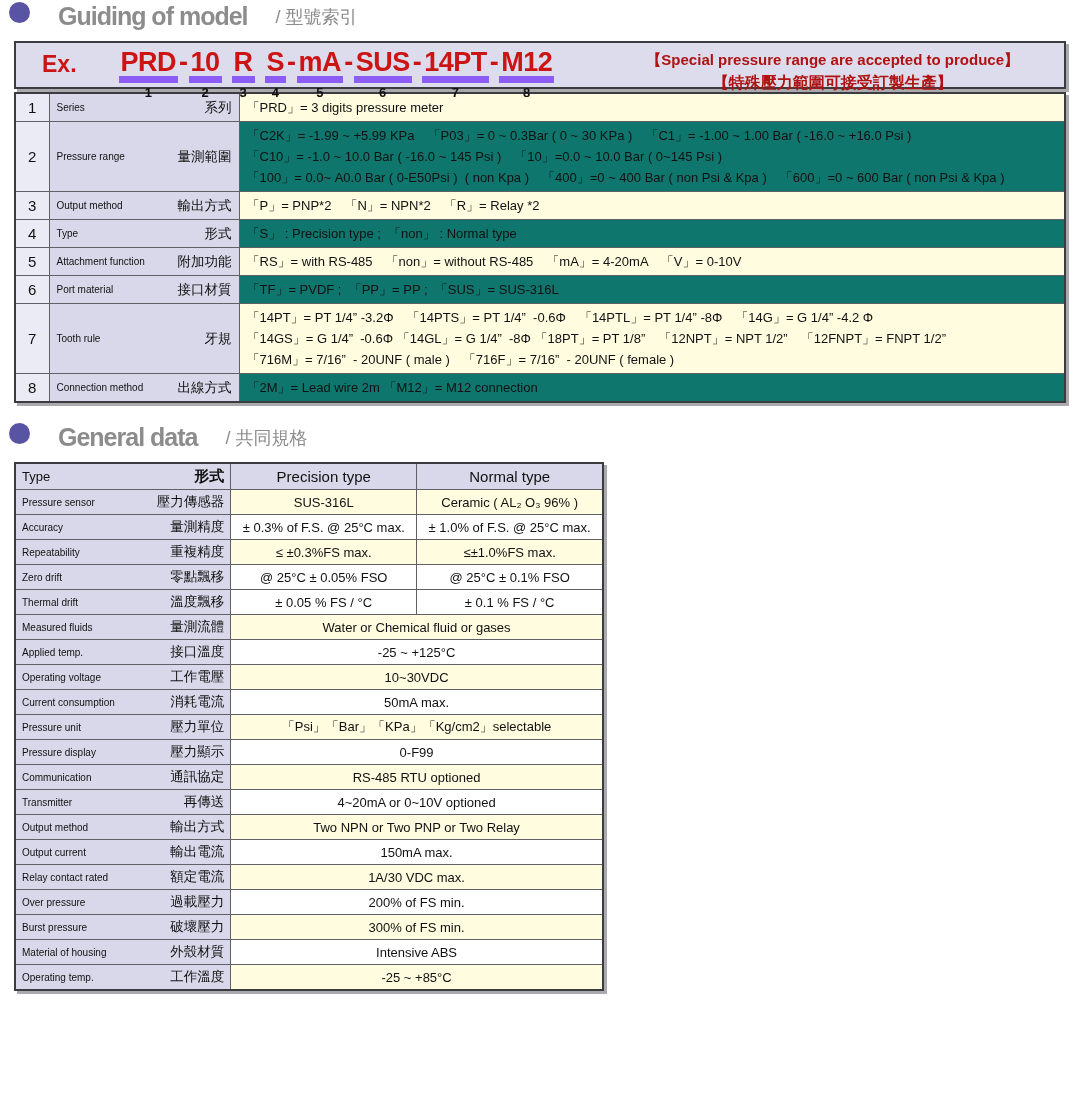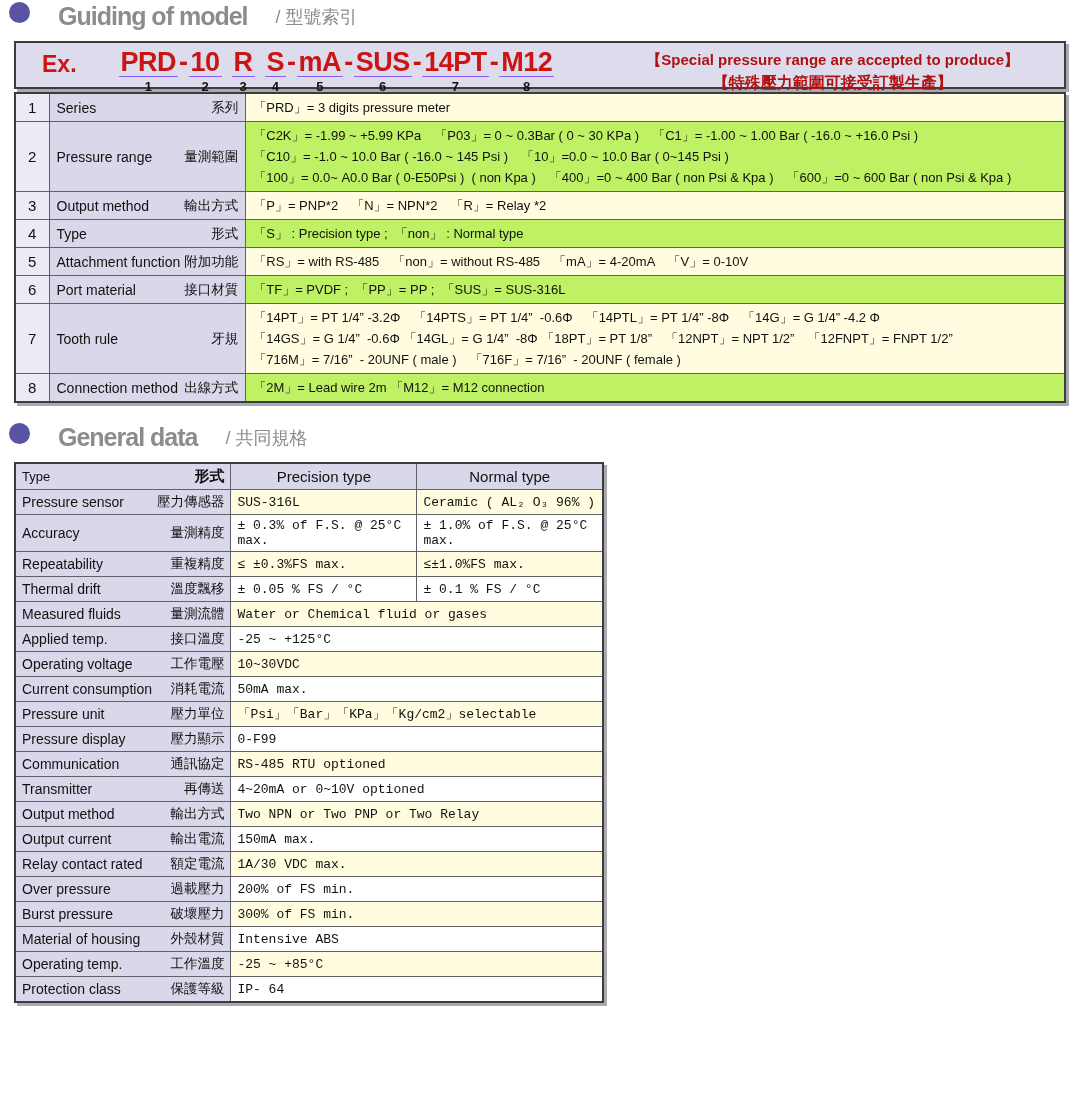--- a/index.html
+++ b/index.html
@@ -22,52 +22,52 @@
   .ex-box {
     width:1052px; margin-left:14px; height:48px;
     background:#dcdcec; border:2px solid #3c3c40;
     box-shadow:3px 3px 0 #aaaaae;
     display:flex; align-items:flex-start;
   }
   .ex-label { color:#cc1414; font-weight:bold; font-size:23px; margin:8px 0 0 26px; }
   .ex-model { display:flex; margin:5px 0 0 42px; }
   .seg { display:inline-flex; flex-direction:column; align-items:center; }
   .seg-t { font-size:27px; font-weight:bold; color:#cc1414; line-height:1.05; padding:0 1px; letter-spacing:-0.5px; border-bottom:3px solid transparent; }
-  .seg-t.u { border-bottom:1px solid #8b5cf6; padding:0 2px; }
+  .seg-t.u { border-bottom:7px solid #8b5cf6; padding:0 2px; }
   .seg-t.sp { width:10px; }
   .seg-n { font-size:13px; font-weight:bold; color:#111; margin-top:2px; height:15px; }
   .ex-notes { margin-left:auto; margin-right:45px; text-align:center; padding-top:8px; }
   .note-en { color:#b01212; font-weight:bold; font-size:15px; }
   .note-zh { color:#b01212; font-weight:bold; font-size:16px; margin-top:3px; }
 
   
   table { border-collapse:collapse; }
   .model-table {
     width:1052px; margin:3px 0 0 14px;
     border:2px solid #3c3c40; box-shadow:3px 3px 0 #aaaaae;
   }
   .model-table td { border:1px solid #606066; font-size:13px; padding:3px 7px; vertical-align:middle; }
   .model-table td.num { background:#ebebf5; text-align:center; font-size:15px; padding:2px; }
   .model-table td.lbl { background:#d8d8ea; }
   .lblwrap { display:flex; justify-content:space-between; align-items:center; gap:4px; }
-  .lbl-en { font-size:14px; white-space:nowrap; }
+  .lbl-en { font-size:10px; white-space:nowrap; }
   .lbl-zh { font-size:13.5px; white-space:nowrap; }
-  .model-table td.val { background:#bef264; white-space:pre-wrap; }
+  .model-table td.val { background:#0f766e; white-space:pre-wrap; }
   .model-table tr.y td.val { background:#fffcdf; }
   .model-table td.val .vline { line-height:21px; }
 
   
   .general-table {
     width:590px; margin:7px 0 0 14px;
     border:2px solid #3c3c40; box-shadow:3px 3px 0 #aaaaae;
   }
   .general-table td { border:1px solid #606066; font-size:13px; padding:3px 6px; height:24px; }
   .general-table td.ghead { background:#d8d8ea; text-align:center; font-weight:normal; font-size:15px; }
   .general-table td.glbl { background:#d8d8ea; }
-  .general-table td.gval { background:#ffffff; text-align:left; white-space:pre-wrap;font-family:Liberation Mono, monospace; }
+  .general-table td.gval { background:#ffffff; text-align:center; white-space:pre-wrap; }
   .general-table tr.y td.gval { background:#fffcdf; }
   .ghead-lblwrap { display:flex; justify-content:space-between; align-items:center; }
   .ghead-en { font-size:13px; font-weight:normal; }
   .ghead-zh { font-size:15px; font-weight:bold; }
 </style>
 </head>
 <body>
 
 <div class="page">
 
@@ -288,20 +288,30 @@
               <span class="lbl-en">Repeatability</span>
               <span class="lbl-zh">重複精度</span>
             </div>
           </td>
           <td class="gval">≤ ±0.3%FS max.</td>
           <td class="gval">≤±1.0%FS max.</td>
         </tr>
         <tr class="w">
           <td class="glbl">
             <div class="lblwrap">
+              <span class="lbl-en">Zero drift</span>
+              <span class="lbl-zh">零點飄移</span>
+            </div>
+          </td>
+          <td class="gval">@ 25°C ± 0.05% FSO</td>
+          <td class="gval">@ 25°C ± 0.1% FSO</td>
+        </tr>
+        <tr class="w">
+          <td class="glbl">
+            <div class="lblwrap">
               <span class="lbl-en">Thermal drift</span>
               <span class="lbl-zh">溫度飄移</span>
             </div>
           </td>
           <td class="gval">± 0.05 % FS / °C</td>
           <td class="gval">± 0.1 % FS / °C</td>
         </tr>
         <tr class="y">
           <td class="glbl">
             <div class="lblwrap">
@@ -430,25 +440,16 @@
         </tr>
         <tr class="y">
           <td class="glbl">
             <div class="lblwrap">
               <span class="lbl-en">Operating temp.</span>
               <span class="lbl-zh">工作溫度</span>
             </div>
           </td>
           <td class="gval" colspan="2">-25 ~ +85°C</td>
         </tr>
-        <tr class="w">
-          <td class="glbl">
-            <div class="lblwrap">
-              <span class="lbl-en">Protection class</span>
-              <span class="lbl-zh">保護等級</span>
-            </div>
-          </td>
-          <td class="gval" colspan="2">IP- 64</td>
-        </tr>
       </tbody>
   </table>
 
 </div>
 
 </body></html>

